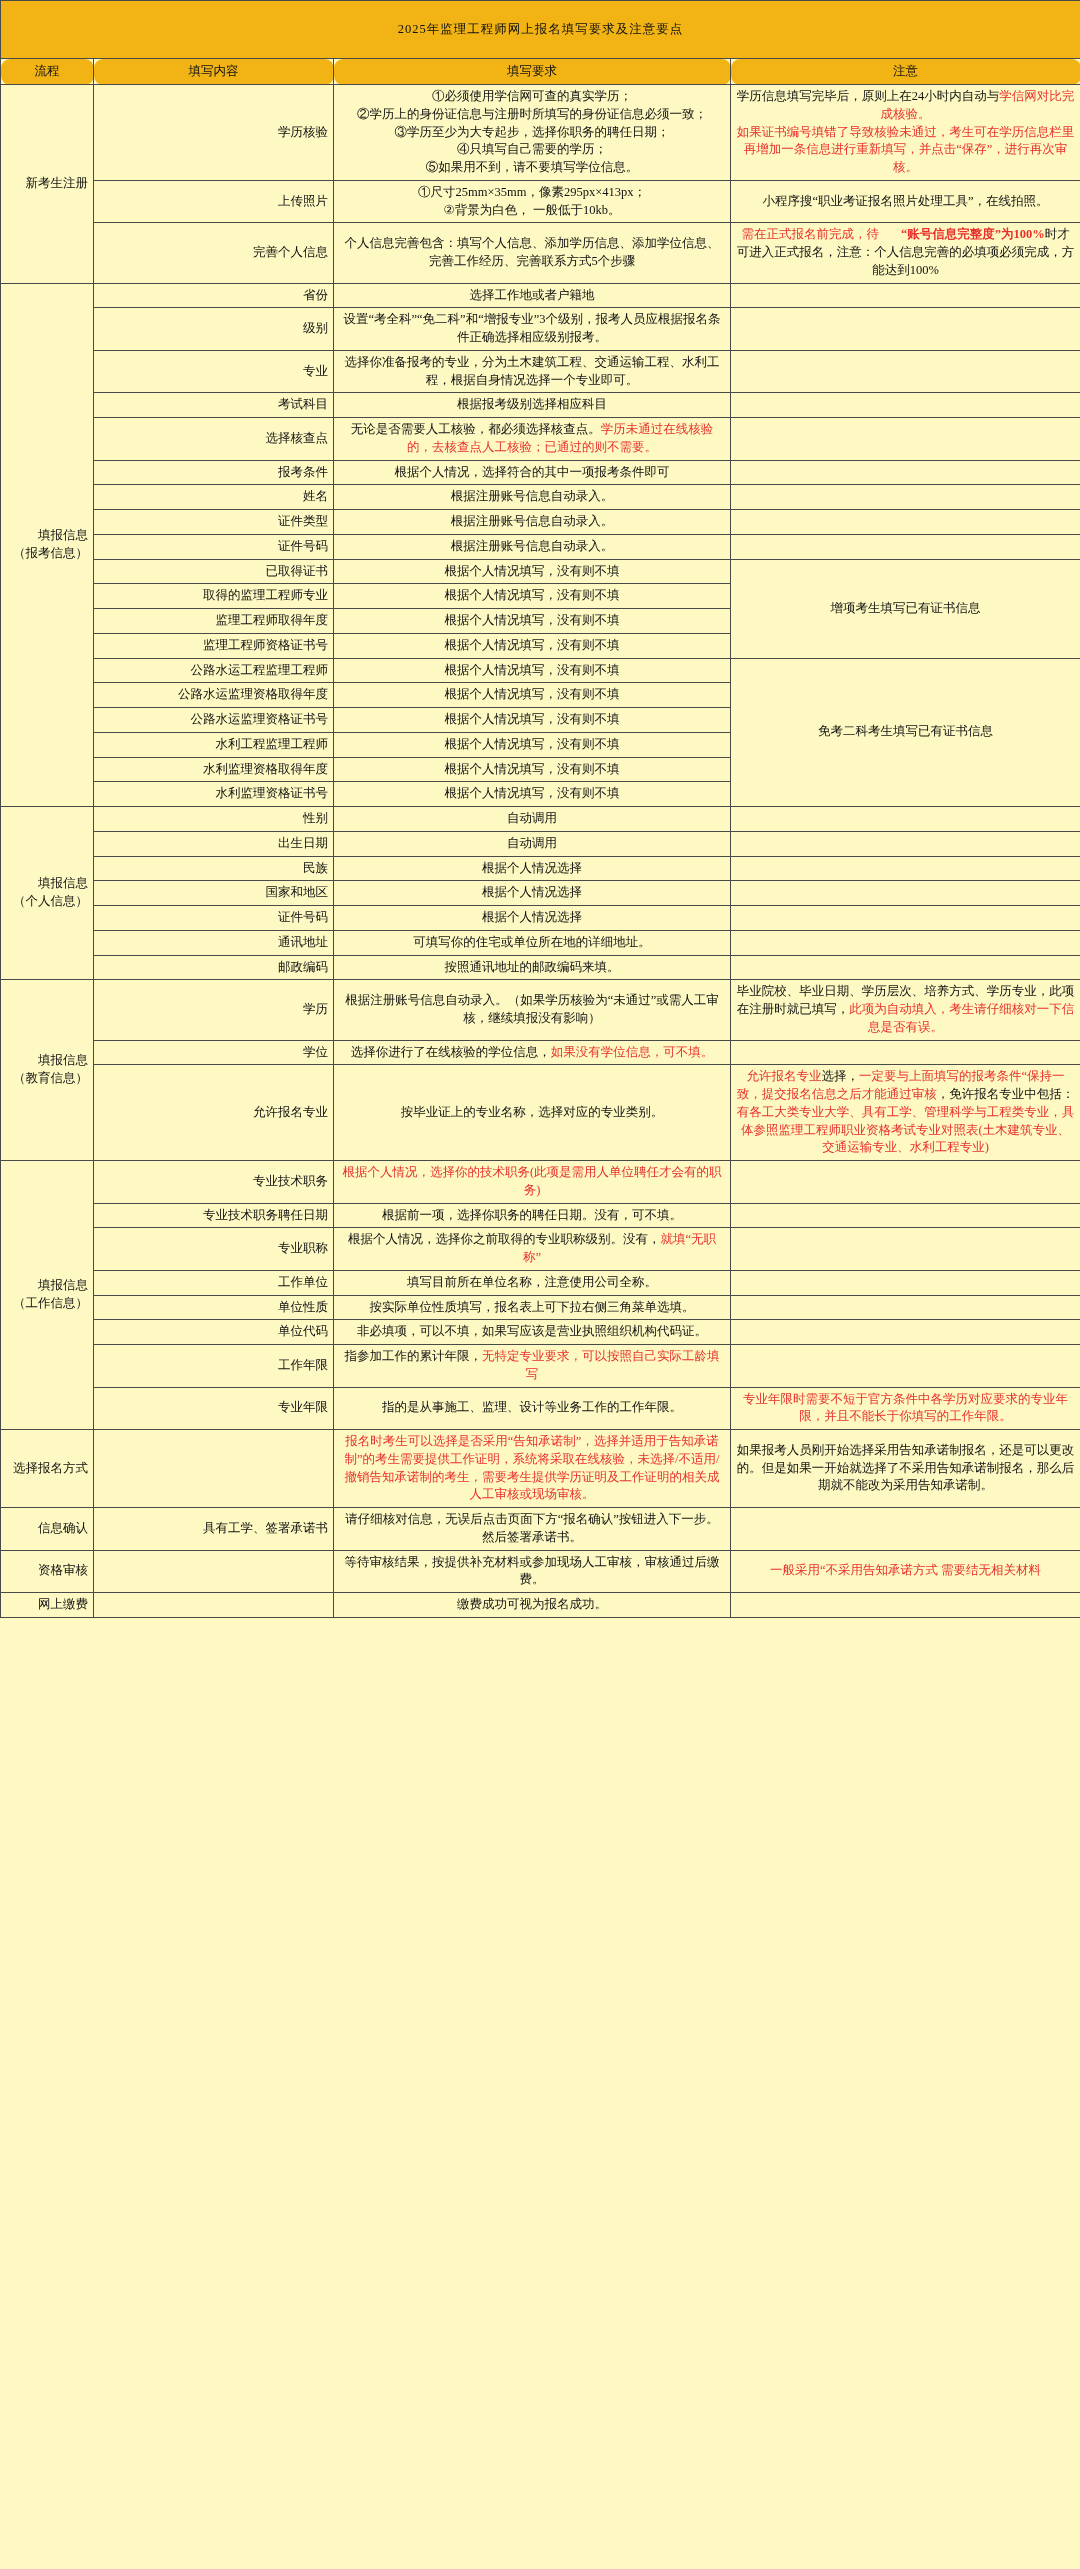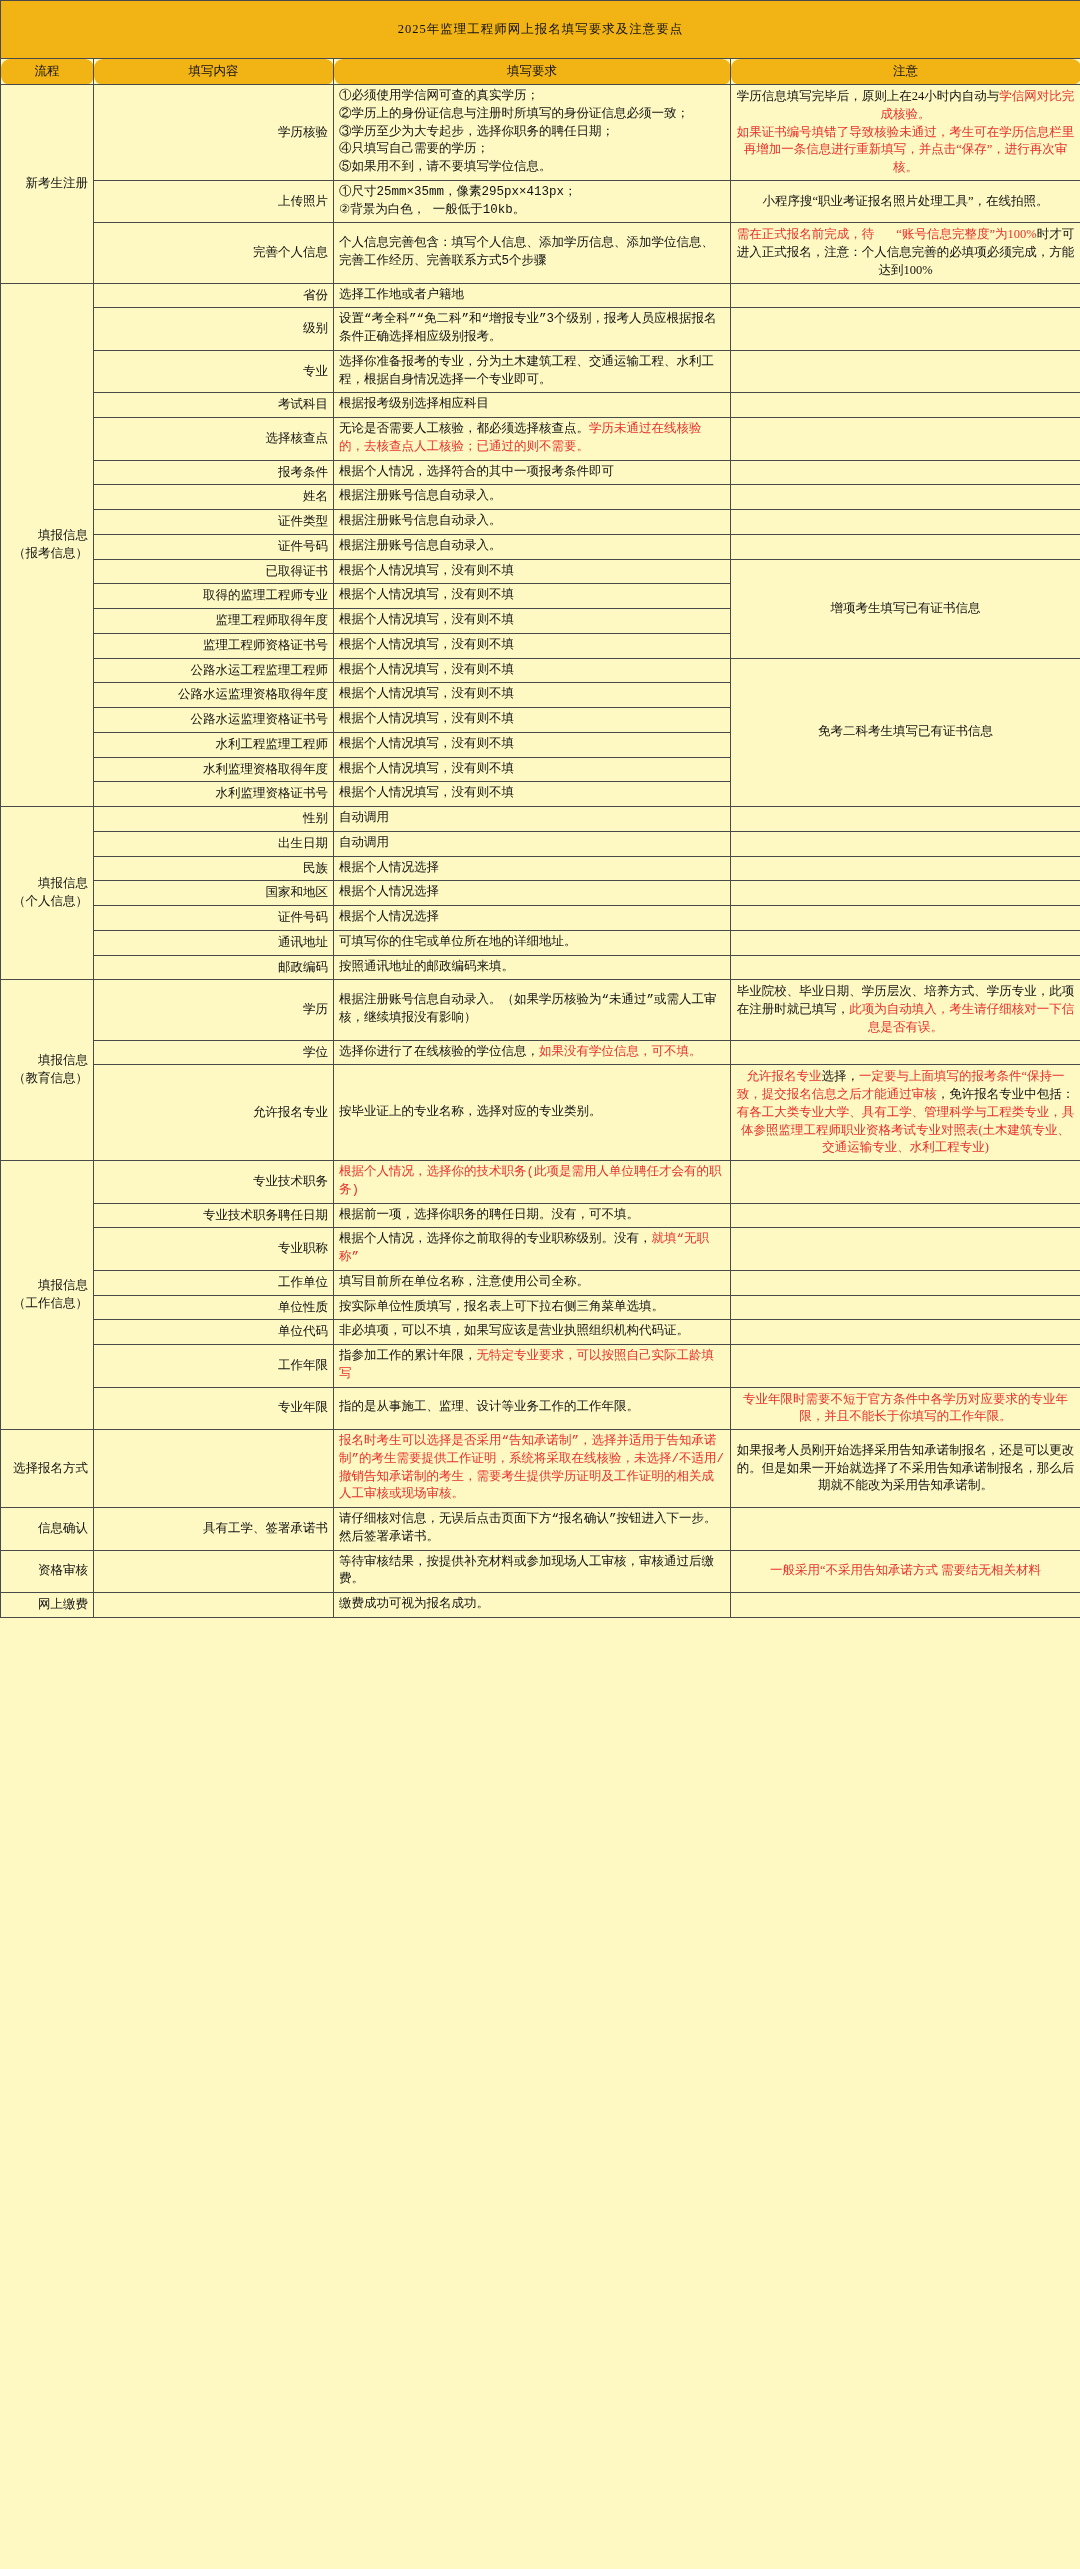--- a/index.html
+++ b/index.html
@@ -60,32 +60,31 @@
     vertical-align: middle;
     font-size: 13px;
     line-height: 1.5;
   }
   td.content {
     text-align: right;
     vertical-align: middle;
     font-size: 13px;
   }
   td.req {
-    text-align: left;
+    text-align: center;
     vertical-align: middle;
     font-size: 12.5px;
-    font-family: Liberation Mono, monospace;
   }
   td.note {
     text-align: center;
     vertical-align: middle;
     font-size: 12.5px;
   }
   .red { color: #e8302c; }
-  .bold { font-weight: normal; margin-left: 22px; }
+  .bold { font-weight: bold; margin-left: 22px; }
   .tight { line-height: 1.45; }
 </style>
 </head>
 <body>
 
 <div id="page">
   <table class="sheet">
     <colgroup>
       <col class="c-flow">
         <col class="c-content">

